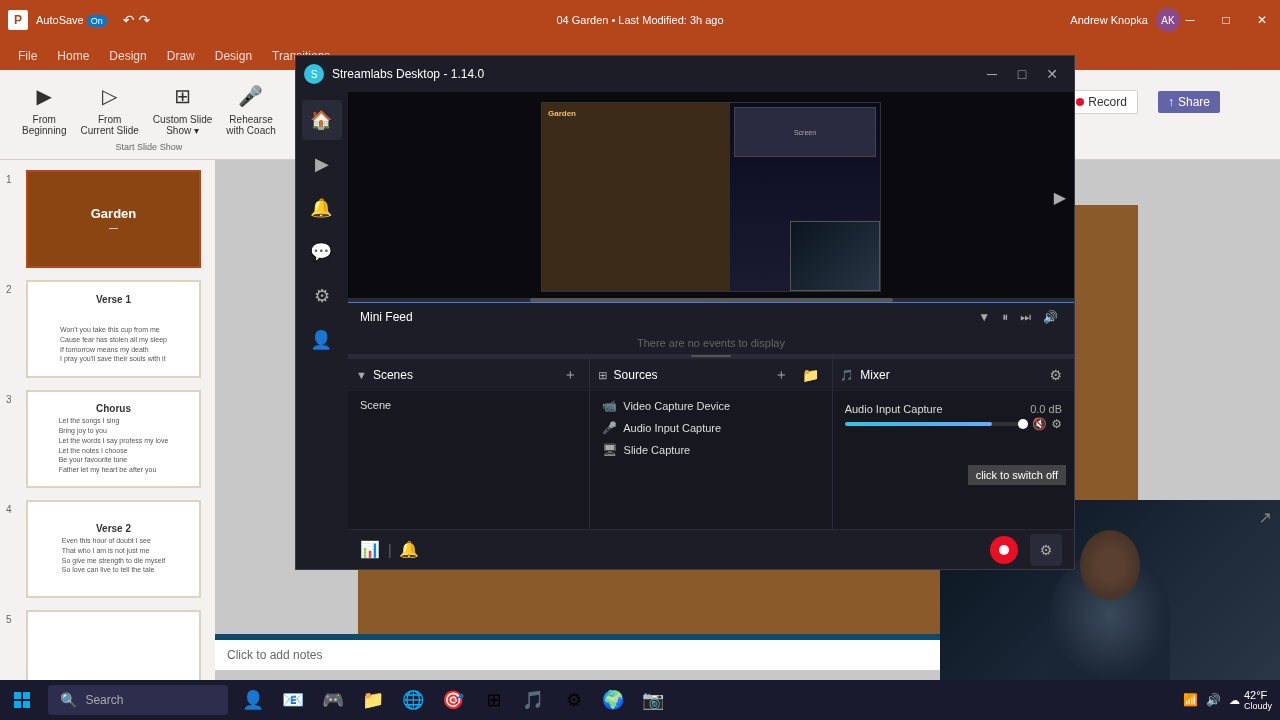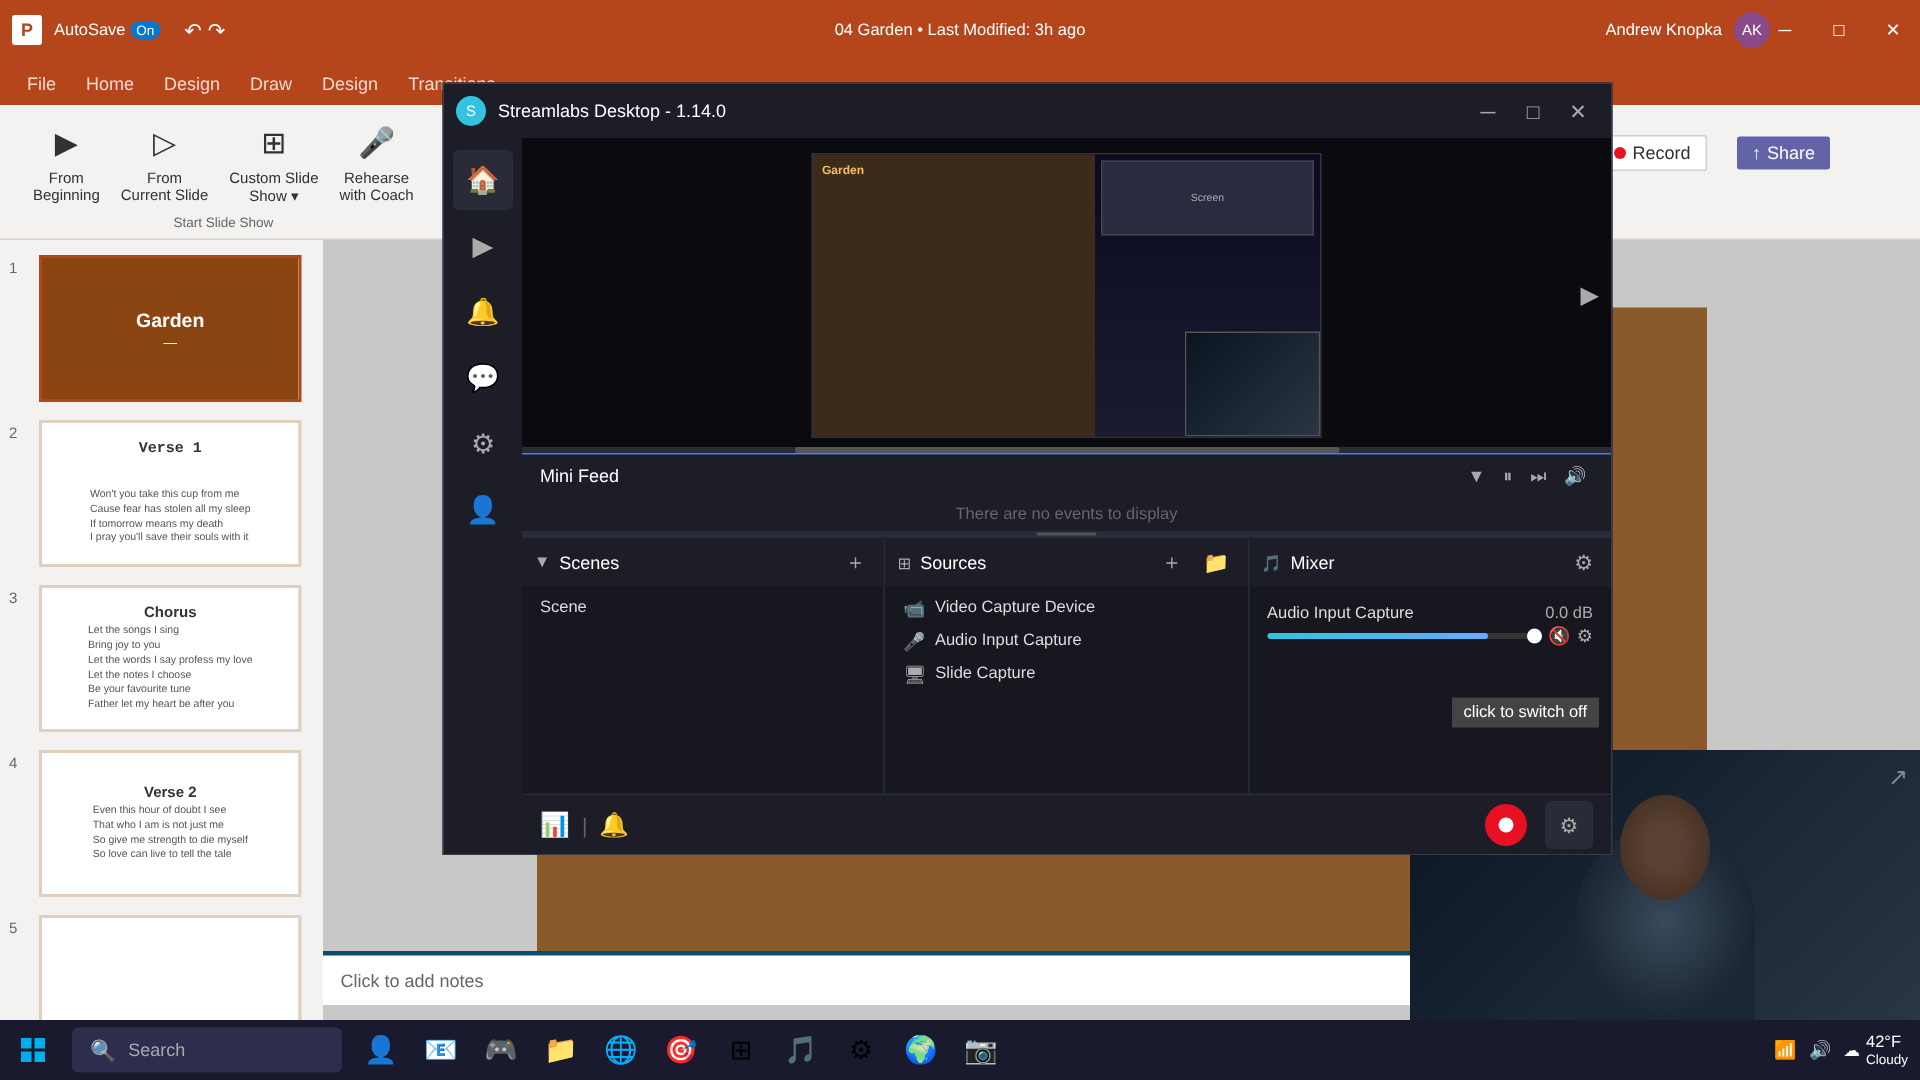--- a/index.html
+++ b/index.html
@@ -434,21 +434,21 @@
     }
     .sl-panel-content {
       flex: 1;
       padding: 4px;
       overflow-y: auto;
     }
     .sl-scene-item, .sl-source-item {
       padding: 4px 8px;
       font-size: 11px; color: #ddd;
       cursor: pointer;
-      display: flex; gap: 6px;
+      display: flex; align-items: center; gap: 6px;
     }
     .source-icon { font-size: 12px; color: #aaa; }
 
     
     .sl-mixer {
       padding: 8px;
     }
     .mixer-item {
       margin-bottom: 8px;
     }
@@ -626,21 +626,21 @@
           <div class="slide-title-text">Garden</div>
           <div class="slide-sub-text">—</div>
         </div>
       </div>
     </div>
 
     <div class="slide-item">
       <span class="slide-num">2</span>
       <div class="slide-thumb">
         <div class="slide-thumb-content slide-white">
-          <div style="font-size:10px;font-weight:bold;color:#333;margin-bottom:20px;font-family:Liberation Mono, monospace;">Verse 1</div>
+          <div style="font-size:10px;font-weight:bold;color:#333;margin-bottom:20px;">Verse 1</div>
           <div class="slide-text-small">Won't you take this cup from me<br>Cause fear has stolen all my sleep<br>If tomorrow means my death<br>I pray you'll save their souls with it</div>
         </div>
       </div>
     </div>
 
     <div class="slide-item">
       <span class="slide-num">3</span>
       <div class="slide-thumb">
         <div class="slide-thumb-content slide-white">
           <div style="font-size:10px;font-weight:bold;color:#333;margin-bottom:2px;">Chorus</div>
@@ -667,21 +667,21 @@
     </div>
   </div>
 
   <div class="ppt-main">
     <div class="ppt-slide-main">
       <div style="color:#f0c060;font-size:28px;font-weight:bold;">Garden</div>
       <div style="color:#d4a060;font-size:14px;margin-top:8px;border-top:1px solid #d4a060;padding-top:4px;width:60px;text-align:center;">—</div>
     </div>
   </div>
 
-  <div style="position:absolute;bottom:50px;left:215px;right:0;height:36px;background:#fff;border-top:3px solid #0c4a6e;display:flex;align-items:center;padding-left:12px;">
+  <div style="position:absolute;bottom:50px;left:215px;right:0;height:36px;background:#fff;border-top:6px solid #0c4a6e;display:flex;align-items:center;padding-left:12px;">
     <span style="font-size:12px;color:#666;">Click to add notes</span>
   </div>
 
   <div class="ppt-statusbar">
     <span>Slide 1 of 7</span>
     <span style="margin-left:12px;">🔍 <span>Accessibility: Investigate</span></span>
     <div style="margin-left:auto;display:flex;gap:12px;font-size:11px;">
       <span>Notes</span>
       <span>Display</span>
     </div>

